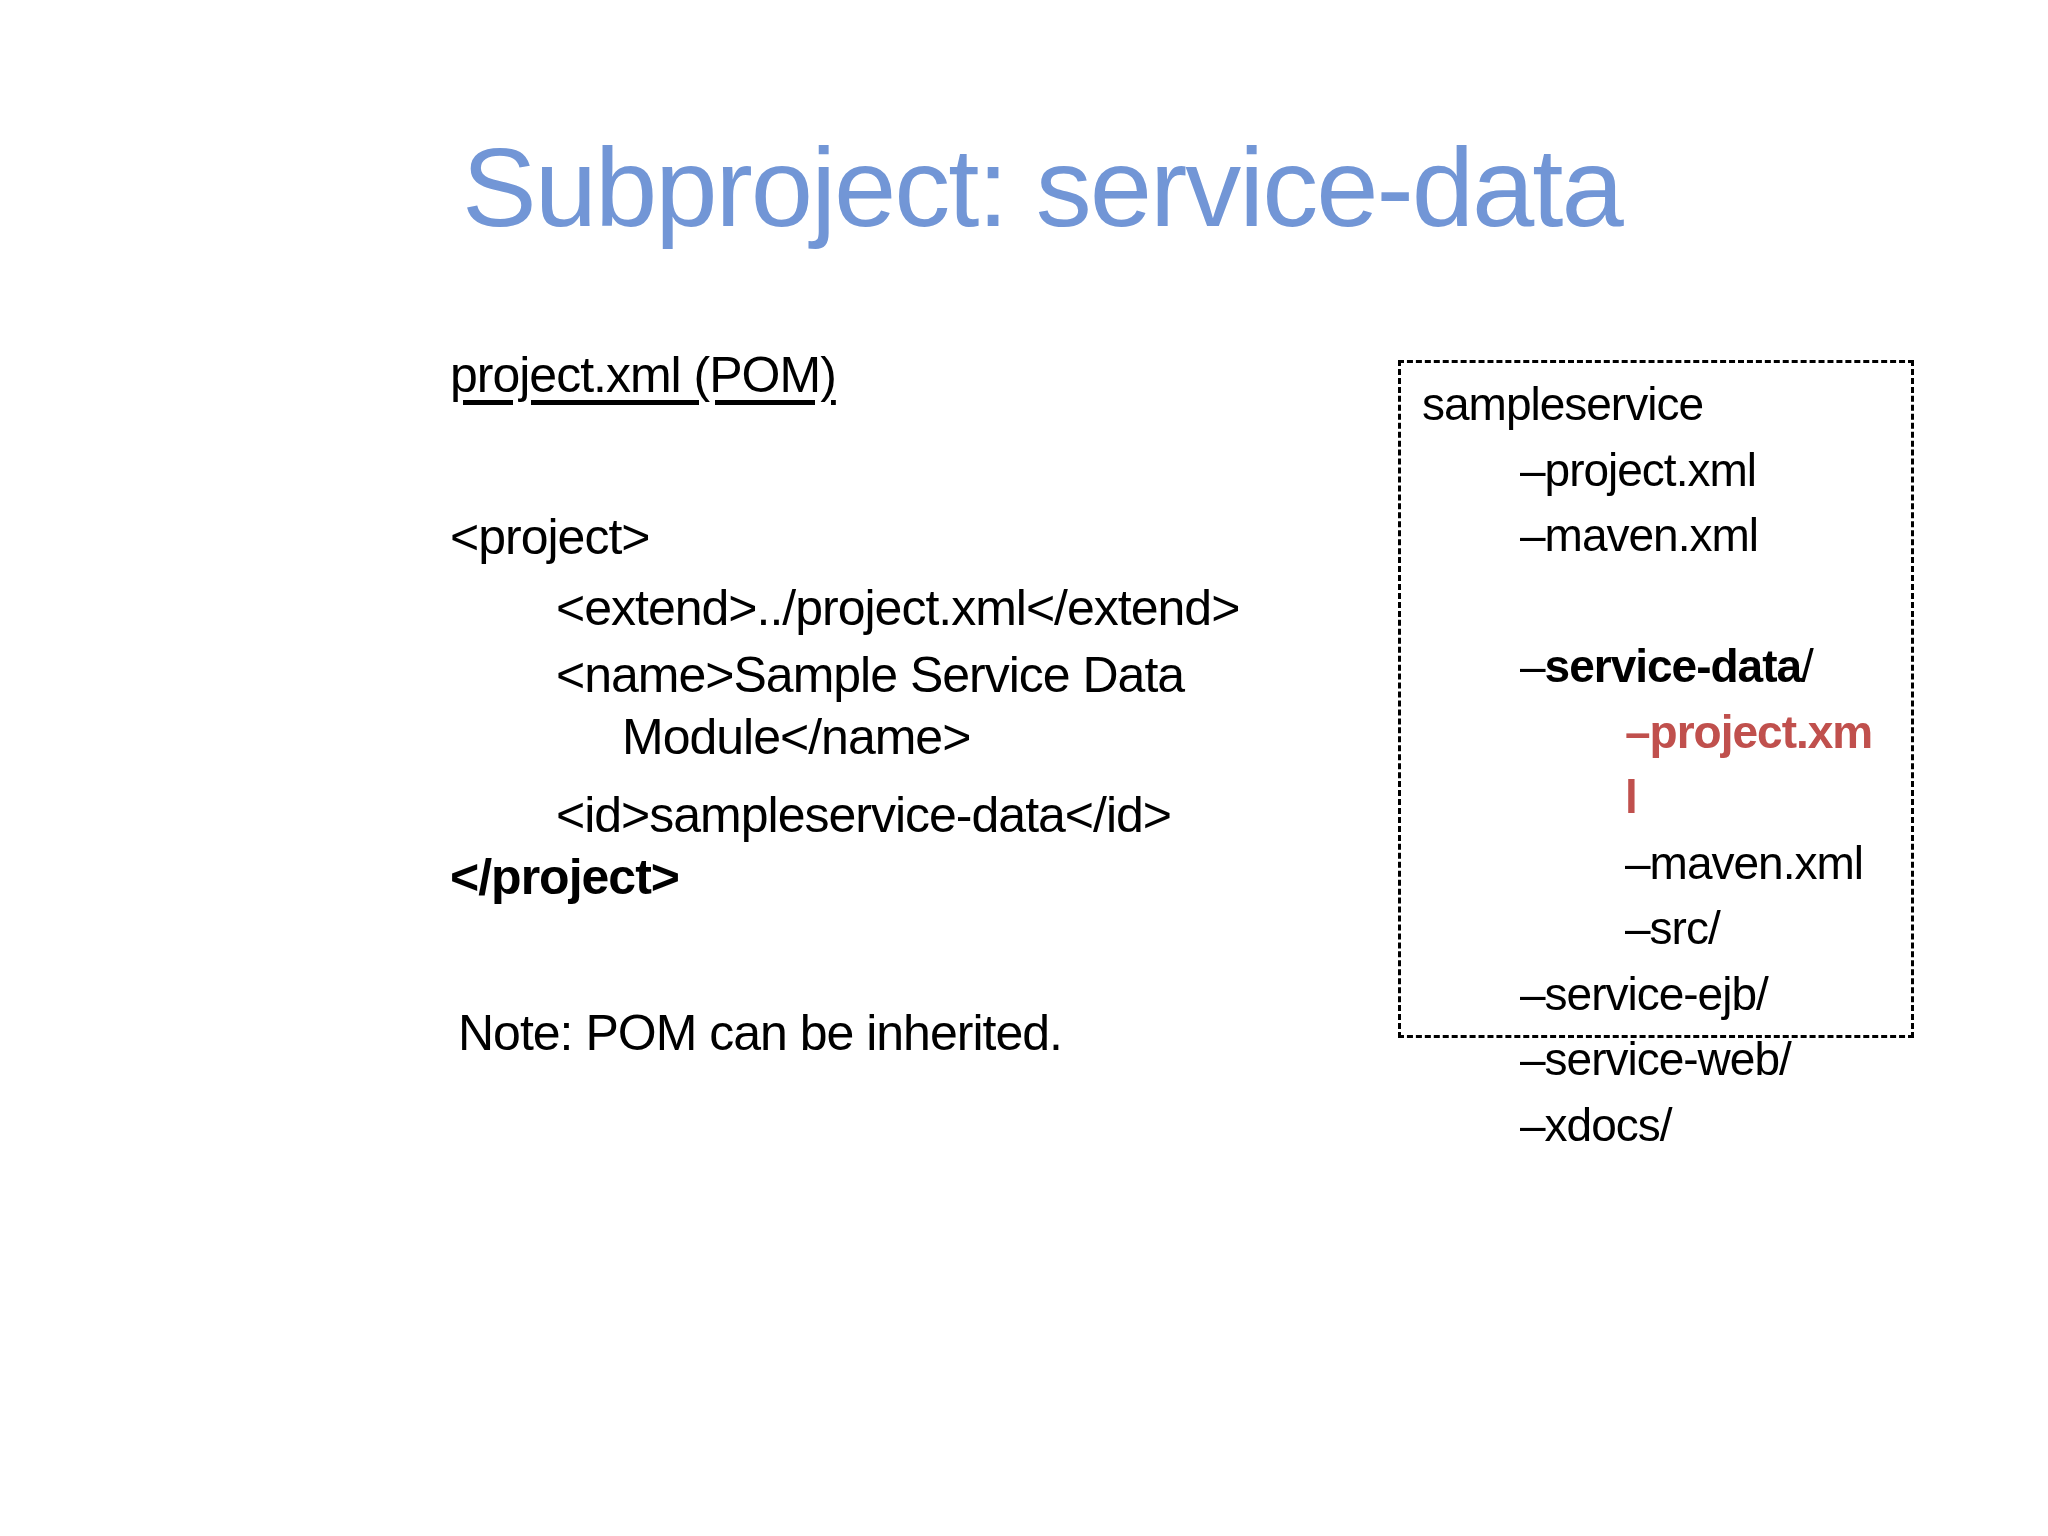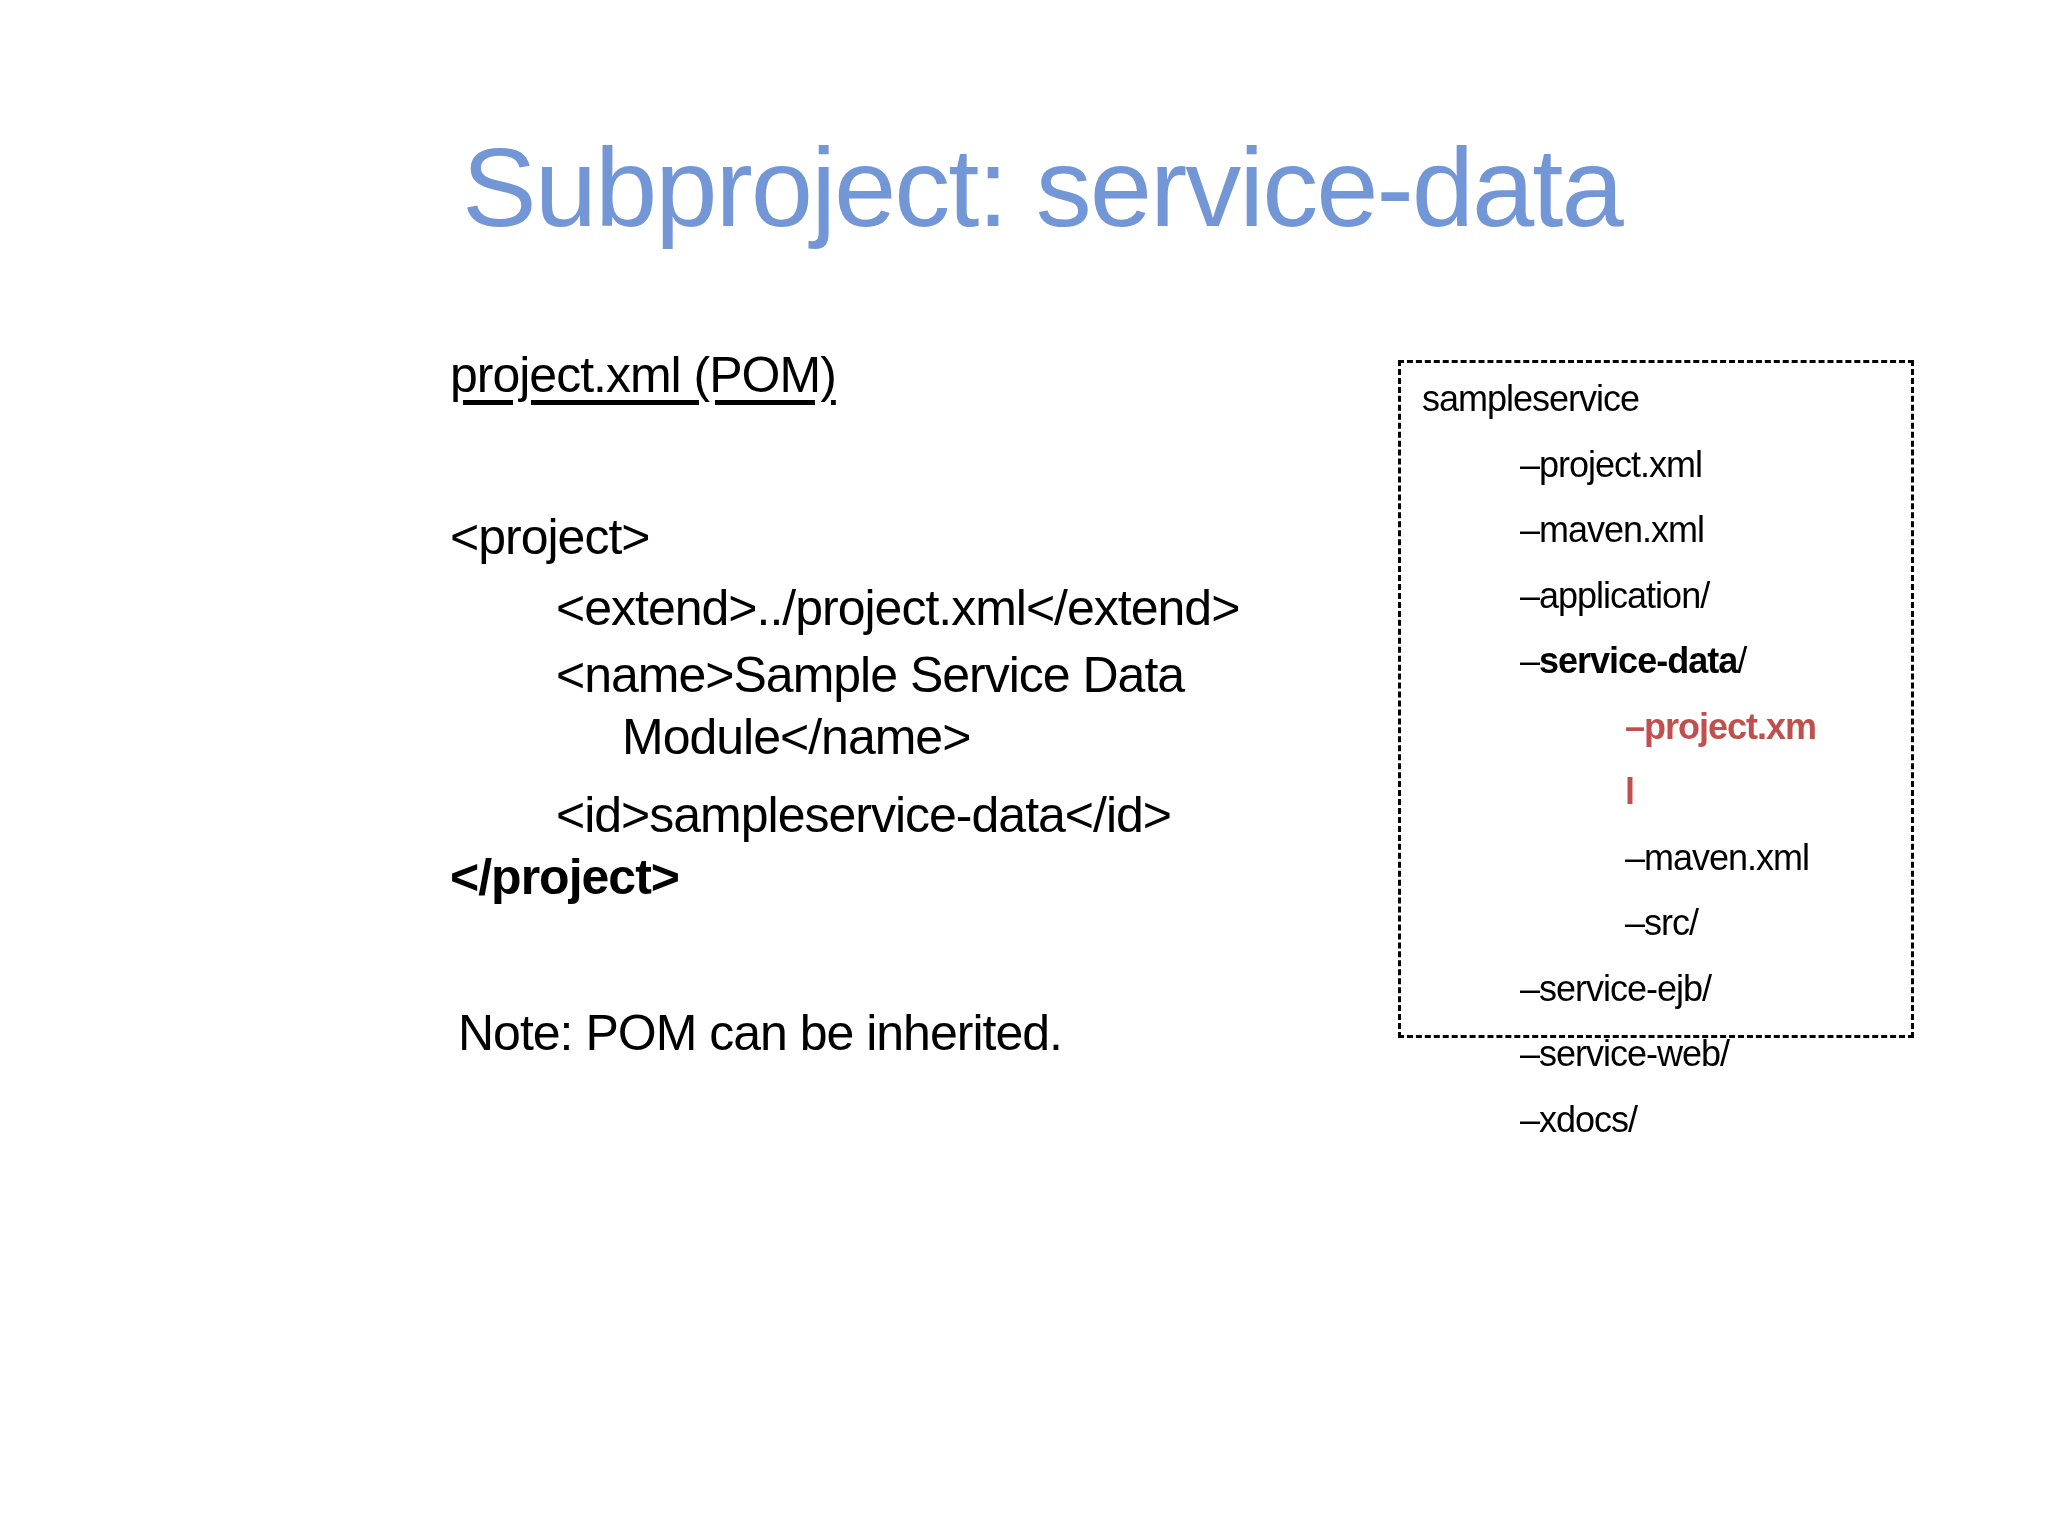--- a/index.html
+++ b/index.html
@@ -53,21 +53,21 @@
     position: absolute;
     left: 1398px;
     top: 360px;
     width: 510px;
     height: 672px;
     border: 3px dashed #000000;
     background: transparent;
   }
   .tree-line {
     position: absolute;
-    font-size: 36px;
+    font-size: 46px;
     line-height: 1.2;
     letter-spacing: -1px;
     white-space: nowrap;
   }
   .lv0 { left: 1422px; }
   .lv1 { left: 1520px; }
   .lv2 { left: 1625px; }
   .t0  { top: 377px; }
   .t1  { top: 443px; }
   .t2  { top: 508px; }
@@ -99,21 +99,20 @@
   <div class="left-line code-5">&lt;/project&gt;</div>
 
   <div class="left-line note-line">Note: POM can be inherited.</div>
 
   <div class="tree-box"></div>
 
   <div class="tree-line lv0 t0">sampleservice</div>
 
   <div class="tree-line lv1 t1">–project.xml</div>
   <div class="tree-line lv1 t2">–maven.xml</div>
-  <div class="tree-line lv1 t3">–application/</div>
 
   <div class="tree-line lv1 t4">
     <span>–</span><span class="bold">service-data</span><span>/</span>
   </div>
 
   <div class="tree-line lv2 t5 bold" style="color: rgb(192, 80, 77);">–project.xm</div>
   <div class="tree-line lv2 t6 bold" style="color: rgb(192, 80, 77);">l</div>
 
   <div class="tree-line lv2 t7">–maven.xml</div>
   <div class="tree-line lv2 t8">–src/</div>

